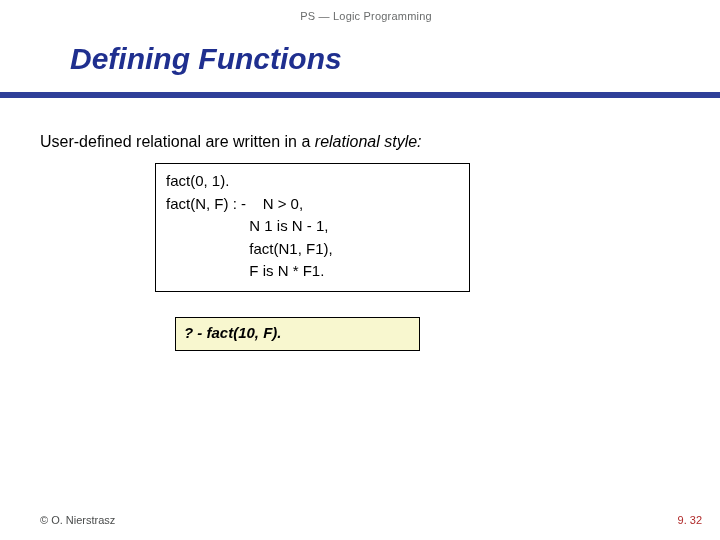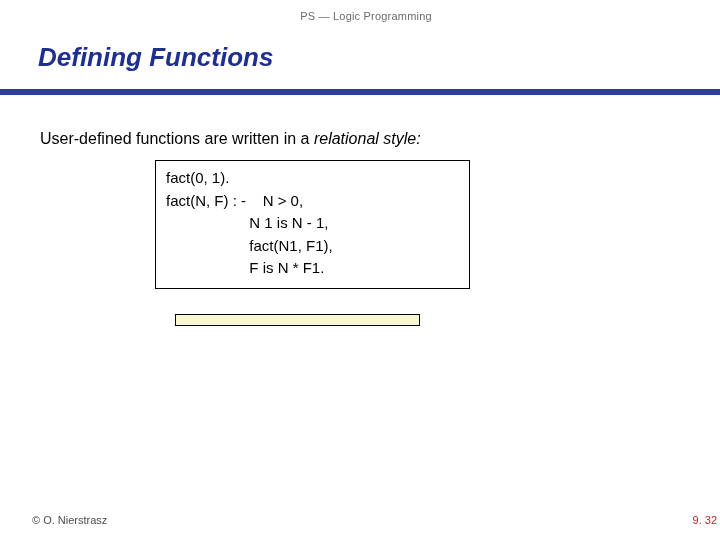--- a/index.html
+++ b/index.html
@@ -12,25 +12,26 @@
     overflow: hidden;
   }
   .header-label {
     font-size: 11px;
     color: #6a6c6c;
     padding: 10px 0 0 12px;
     letter-spacing: 0.2px;
     text-align: center;
   }
   .title {
-    font-size: 26px;
+    font-size: 30px;
     font-weight: bold;
     font-style: italic;
     color: #1f2f8f;
     padding: 20px 0 10px 38px;
+    margin-left: 32px;
   }
   .rule {
     height: 6px;
     background: #2f3f99;
     margin-top: 6px;
   }
   .body-text {
     font-size: 16px;
     color: #000;
     padding: 35px 0 0 40px;
@@ -60,48 +61,49 @@
   .arrow-down {
     font-style: normal;
     font-weight: normal;
     display: inline-block;
     font-size: 18px;
     vertical-align: -2px;
     margin-right: 4px;
   }
   .footer-left {
     position: absolute;
-    left: 32px;
+    left: 40px;
     bottom: 14px;
     font-size: 11px;
     color: #4a4c4c;
   }
   .footer-right {
     position: absolute;
-    right: 3px;
+    right: 18px;
     bottom: 14px;
     font-size: 11px;
     color: #b02a2a;
   }
 </style>
 </head>
 <body>
 
 <div class="header-label">PS — Logic Programming</div>
 
 <div class="title">Defining Functions</div>
 <div class="rule"></div>
 
 <div class="body-text">
-  <span>User-defined functions are written in a </span><span class="rel-em">relational style:</span>
+  <span>User-defined relational are written in a </span><span class="rel-em">relational style:</span>
 </div>
 
 <div class="code-box">fact(0, 1).
 fact(N, F) : -    N &gt; 0,
                     N 1 is N - 1,
                     fact(N1, F1),
                     F is N * F1.</div>
 
 <div class="query-box">
+  <div class="query-line1">? - fact(10, F).</div>
 </div>
 
 <div class="footer-left">© O. Nierstrasz</div>
 <div class="footer-right">9. 32</div>
 
 </body></html>

